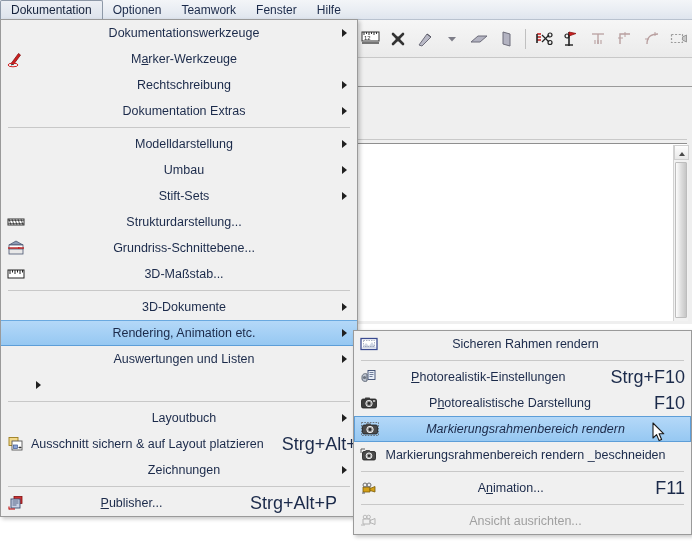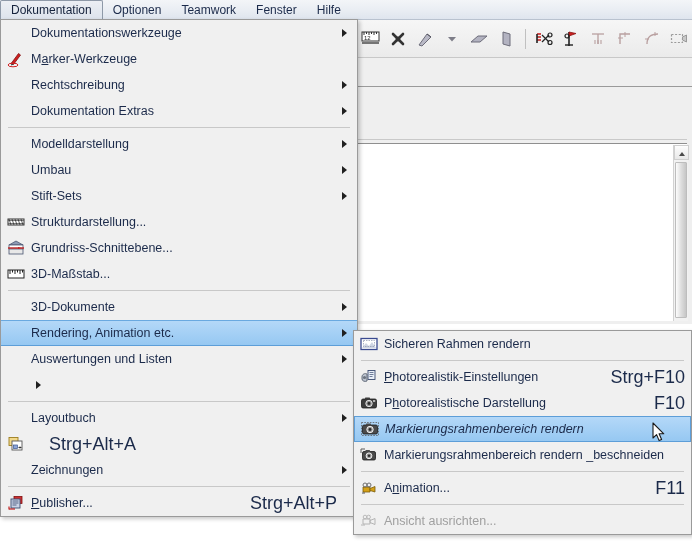--- a/index.html
+++ b/index.html
@@ -144,20 +144,21 @@
   #menu-main { left: 0px; top: 19px; width: 358px; }
   #menu-sub  { left: 353px; top: 330px; width: 339px; }
 
   .mi {
     position: relative;
     height: 26px;
     display: flex; align-items: center;
     padding: 0 6px 0 0;
     white-space: nowrap;
     box-sizing: border-box;
+    text-align: center;
   }
   .mi-icon {
     width: 30px; min-width: 30px; height: 26px;
     display: flex; align-items: center; justify-content: center;
   }
   .mi-label { flex: 1 1 auto; padding-left: 0px; }
   .mi-accel { color: #1b2a4a; padding-left: 18px; font-size: 18px; }
   .mi-arrow {
     width: 14px; min-width: 14px;
     display: flex; align-items: center; justify-content: center;
@@ -460,20 +461,21 @@
 
     <div class="mi">
       <span class="mi-icon">
         <svg class="ico" width="18" height="16" viewBox="0 0 18 16">
           <rect x="2" y="1.5" width="9" height="8" fill="#f2d98a" stroke="#9c7d1e" stroke-width=".9"></rect>
           <rect x="5" y="5" width="10" height="9" fill="#ffffff" stroke="#555" stroke-width=".9"></rect>
           <rect x="6.5" y="9" width="4" height="3.5" fill="#8ca6d8" stroke="#3a5590" stroke-width=".7"></rect>
           <path d="M11.5 11.5 L14 11.5 M13 10.5 L14 11.5 L13 12.5" stroke="#222" stroke-width=".9" fill="none"></path>
         </svg>
       </span>
+      <span class="mi-label">Ausschnitt sichern &amp; auf Layout platzieren</span>
       <span class="mi-accel">Strg+Alt+A</span>
       <span class="mi-arrow"></span>
     </div>
 
     <div class="mi">
       <span class="mi-icon"></span>
       <span class="mi-label">Zeichnungen</span>
       <span class="mi-arrow">
           <i></i>
         </span>

